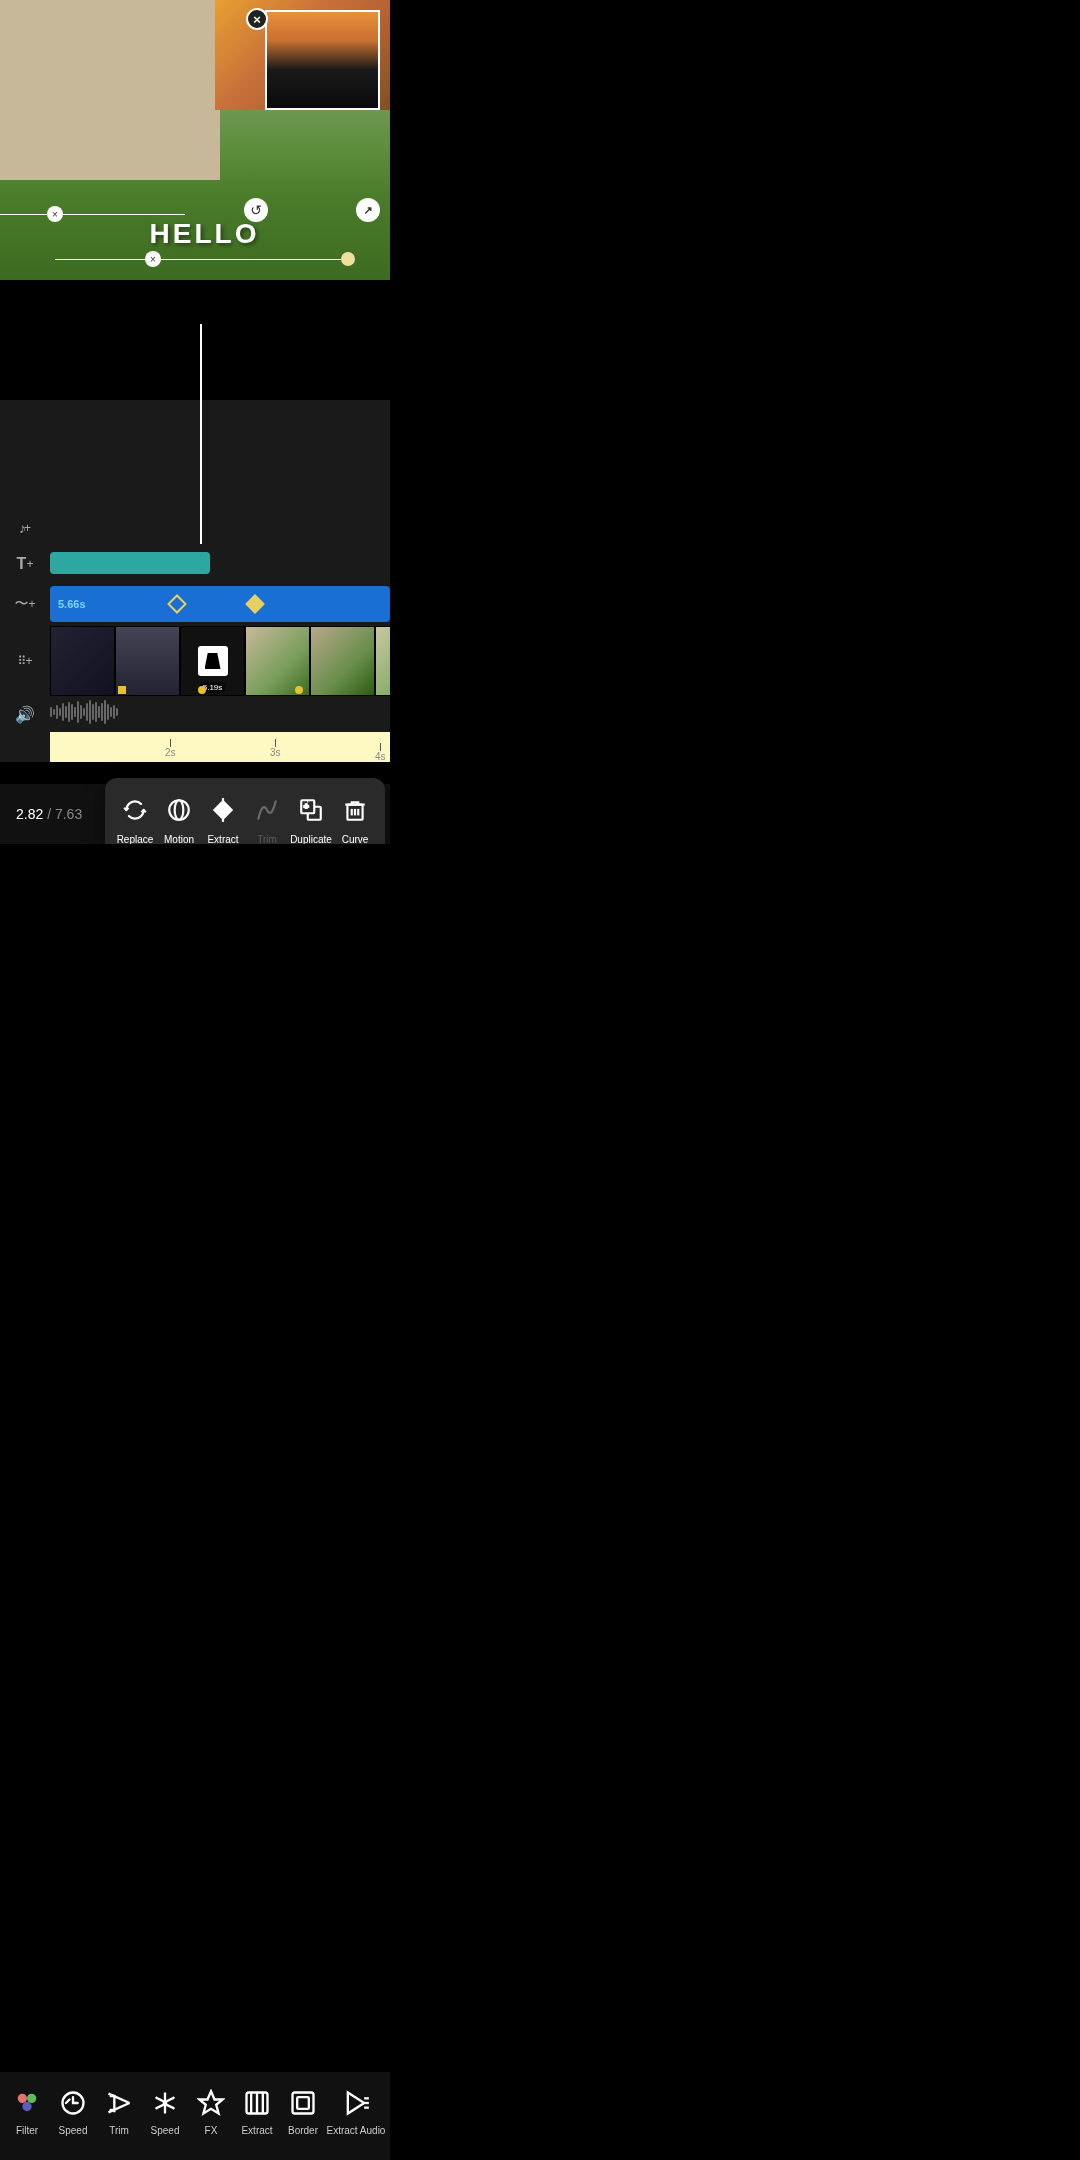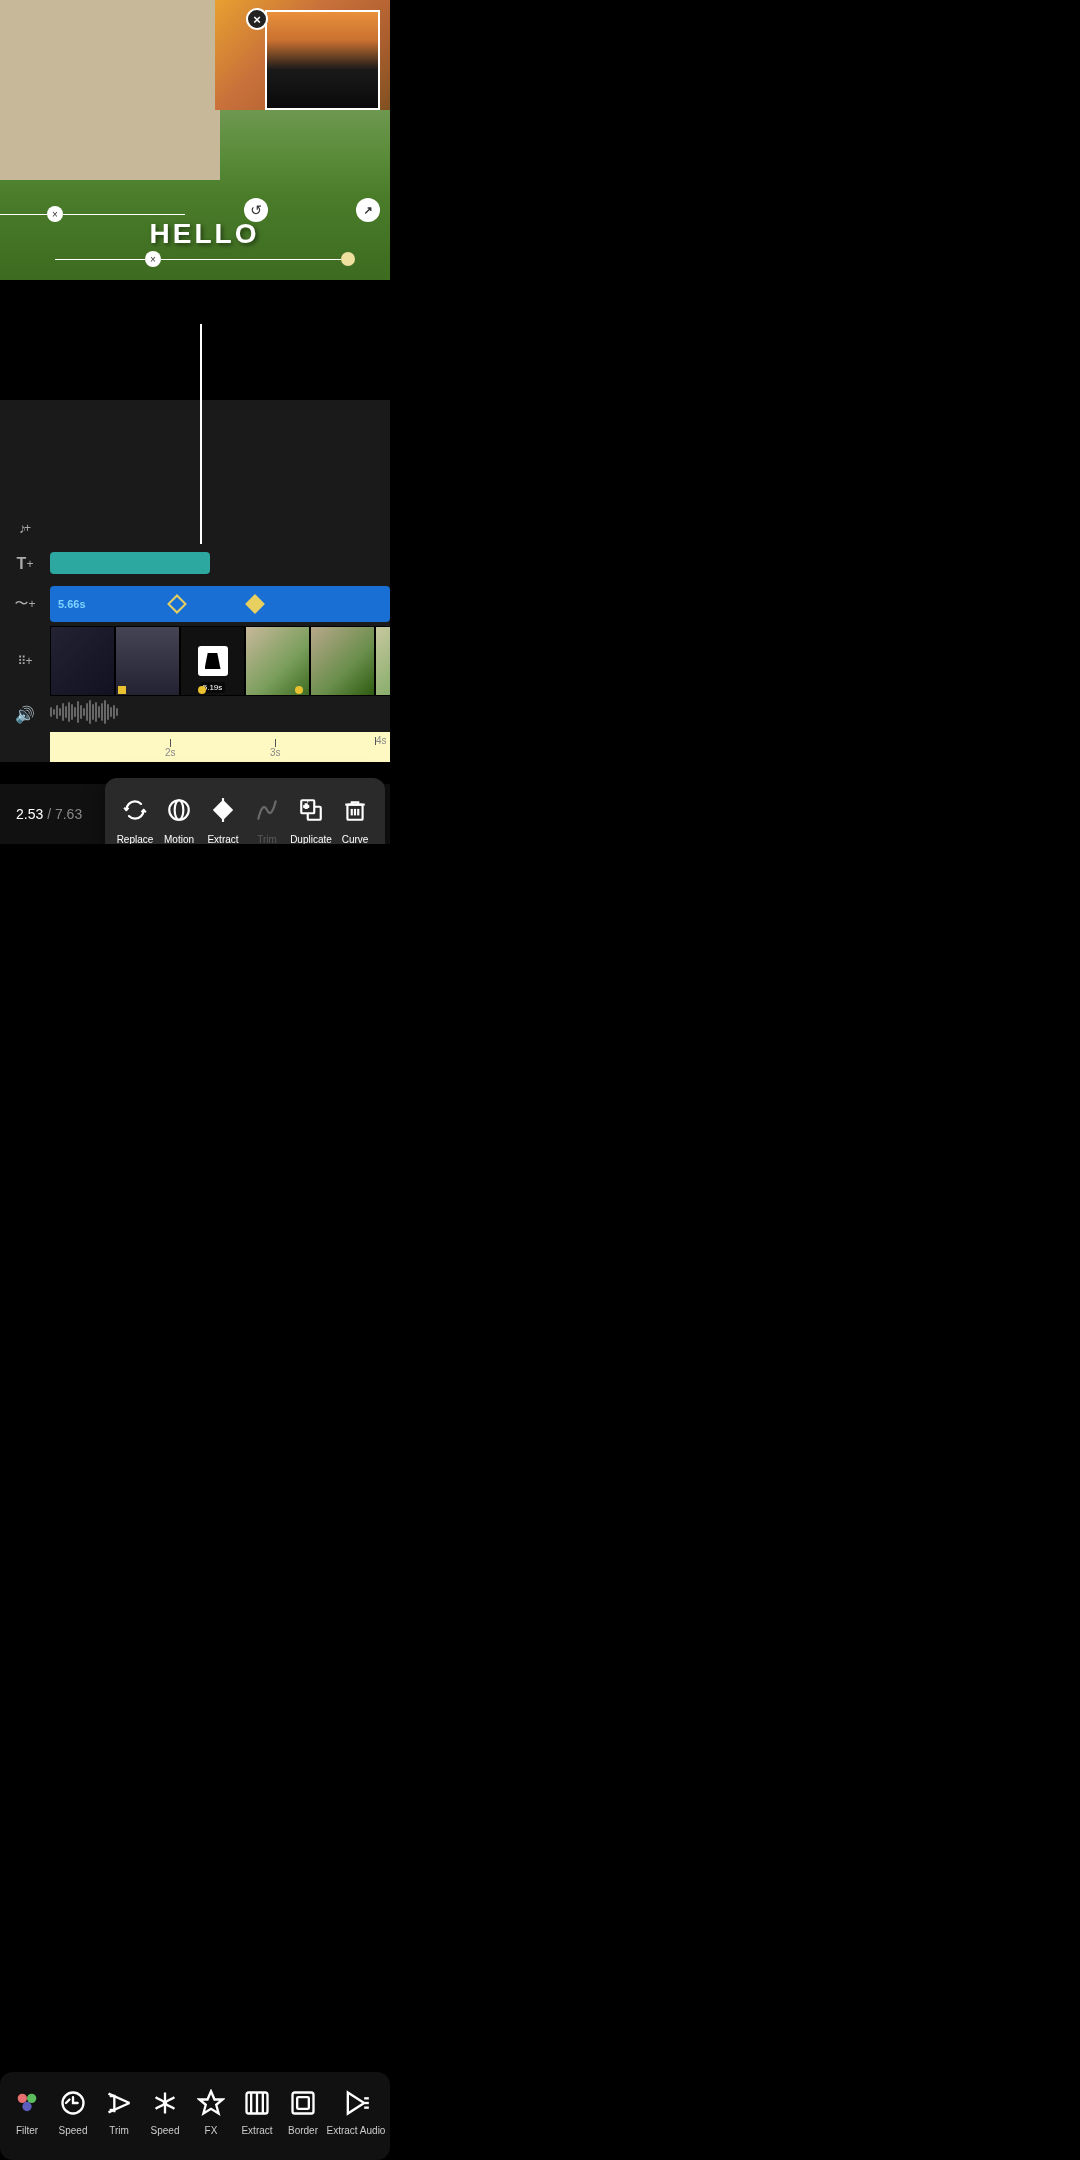--- a/index.html
+++ b/index.html
@@ -471,21 +471,21 @@
   <div style="position:absolute; bottom:73px; left:55px; display:flex; align-items:center; width:300px;">
     <div class="handle-line"></div>
     <div class="handle-x">×</div>
     <div class="handle-line" style="flex:2;"></div>
     <div class="handle-dot" style="background:#f0e0a0;"></div>
   </div>
 </div>
 
 <div class="controls-bar">
   <div class="time-display">
-    <span class="time-current">2.53</span>
+    <span class="time-current">2.82</span>
     <span class="time-sep">/</span>
     <span class="time-total">7.63</span>
   </div>
   <div class="playback-controls">
     <button class="ctrl-btn">⏮</button>
     <button class="play-btn">▶</button>
     <button class="ctrl-btn">⏭</button>
   </div>
   <div class="undo-redo">
     <button class="ur-btn">↩</button>
@@ -662,32 +662,32 @@
 
     <div class="timeline-ruler">
       <div style="position:absolute; left:115px; bottom:4px; display:flex; flex-direction:column; align-items:center;">
         <div style="width:1px;height:8px;background:#555;"></div>
         <span style="color:#888;font-size:10px;">2s</span>
       </div>
       <div style="position:absolute; left:220px; bottom:4px; display:flex; flex-direction:column; align-items:center;">
         <div style="width:1px;height:8px;background:#555;"></div>
         <span style="color:#888;font-size:10px;">3s</span>
       </div>
-      <div style="position:absolute; left:325px; bottom:16px; display:flex; flex-direction:row; align-items:center;">
+      <div style="position:absolute; left:325px; bottom:0; display:flex; flex-direction:column; align-items:center;">
         <div style="width:1px;height:8px;background:#555;"></div>
         <span style="color:#888;font-size:10px;">4s</span>
       </div>
     </div>
 
     <div class="playhead-line" style="position:absolute; left:200px; top:-186px; width:2px; height:220px; background:#fff; z-index:20;"></div>
 
   </div>
 </div>
 
-<div class="bottom-toolbar" style="position:fixed; bottom:0; width:390px; height:88px; background:#111; display:flex; align-items:center; justify-content:space-around; padding:0 4px 12px;border-radius:13px;">
+<div class="bottom-toolbar" style="position:fixed; bottom:0; width:390px; height:88px; background:#111; display:flex; align-items:center; justify-content:space-around; padding:0 4px 12px;">
 
   <div class="tool-item">
     <div class="tool-icon">
       <svg viewBox="0 0 24 24" width="26" height="26" fill="none" stroke="#fff" stroke-width="2">
         <circle cx="8" cy="8" r="3" fill="#e87070" stroke="#e87070"></circle>
         <circle cx="16" cy="8" r="3" fill="#70e870" stroke="#70e870" style="opacity:0.8;"></circle>
         <circle cx="12" cy="15" r="3" fill="#7070e8" stroke="#7070e8" style="opacity:0.8;"></circle>
       </svg>
     </div>
     <span class="tool-label">Filter</span>

